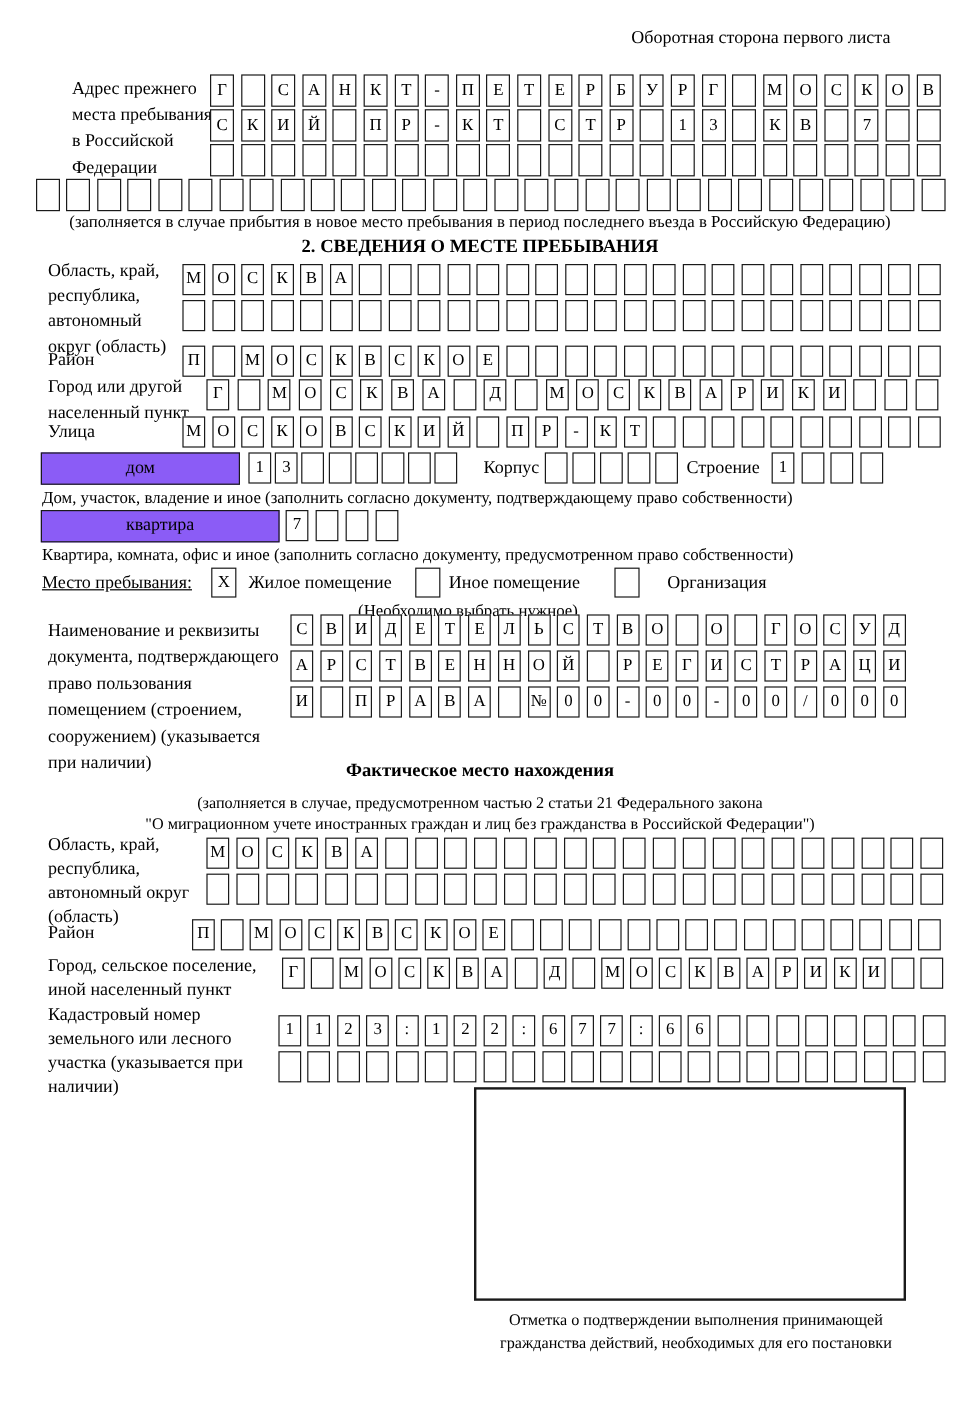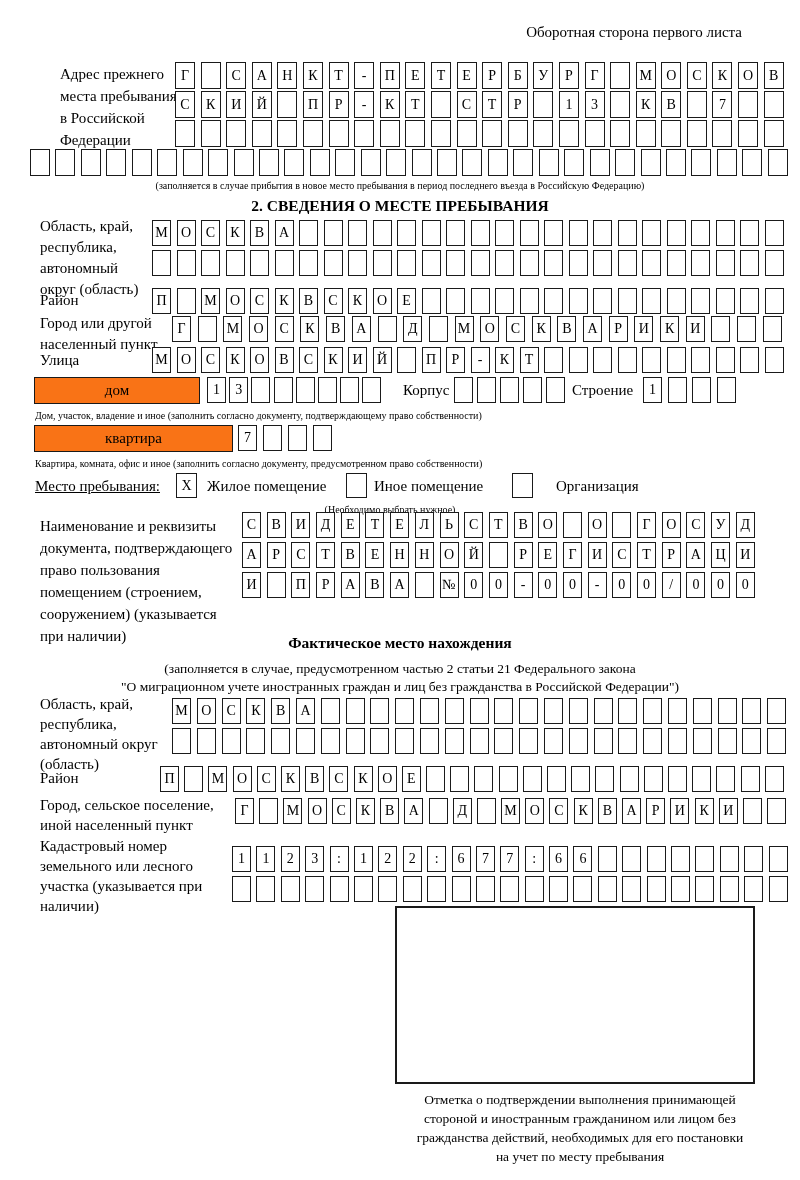--- a/index.html
+++ b/index.html
@@ -2,33 +2,33 @@
 <html><head>
 <meta charset="utf-8">
 <style>
   html,body{margin:0;padding:0;}
   body{
     width:800px;height:1180px;position:relative;background:#ffffff;color:#000;
     font-family:"Liberation Serif","DejaVu Serif",serif;overflow:hidden;
   }
   .abs{position:absolute;}
   .lbl{font-size:15px;line-height:21px;}
-  .note{font-size:10px;line-height:17px;}
+  .note{font-size:14px;line-height:17px;}
   .heading{font-weight:bold;font-size:15.5px;text-align:center;width:800px;left:0;}
   .center{text-align:center;}
   .grid{position:absolute;display:flex;}
   .cell{
     width:19px;height:26px;border:1.8px solid #1a1a1a;box-sizing:border-box;
     display:flex;align-items:center;justify-content:center;
     font-size:14px;line-height:1;flex:0 0 auto;background:#fff;
   }
   .grid.lg .cell{width:20px;height:27px;}
   .labelbox{
     border:1.8px solid #1a1a1a;box-sizing:border-box;height:27px;
-    display:flex;align-items:center;justify-content:center;font-size:15px;background:#f97316;
+    display:flex;align-items:center;justify-content:center;font-size:15px;background:#8b5cf6;
   }
   .chk{width:21px;height:25px;}
   .stampbox{border:2px solid #1a1a1a;box-sizing:border-box;background:#fff;}
   .cap{font-size:13.5px;line-height:19px;text-align:center;}
 </style>
 </head>
 <body>
 
 <div class="abs lbl" style="top:22px;right:58px;">Оборотная сторона первого листа</div>
 
@@ -575,16 +575,14 @@
     <span class="cell"></span>
     <span class="cell"></span>
     <span class="cell"></span>
     <span class="cell"></span>
     <span class="cell"></span>
   </div>
 
 <div class="abs stampbox" style="left:395px;top:906px;width:360px;height:178px;"></div>
 <div class="abs cap" style="left:380px;top:1090px;width:400px;">
   <div>Отметка о подтверждении выполнения принимающей</div>
-  <div>стороной и иностранным гражданином или лицом без</div>
   <div>гражданства действий, необходимых для его постановки</div>
-  <div>на учет по месту пребывания</div>
 </div>
 
 </body></html>

